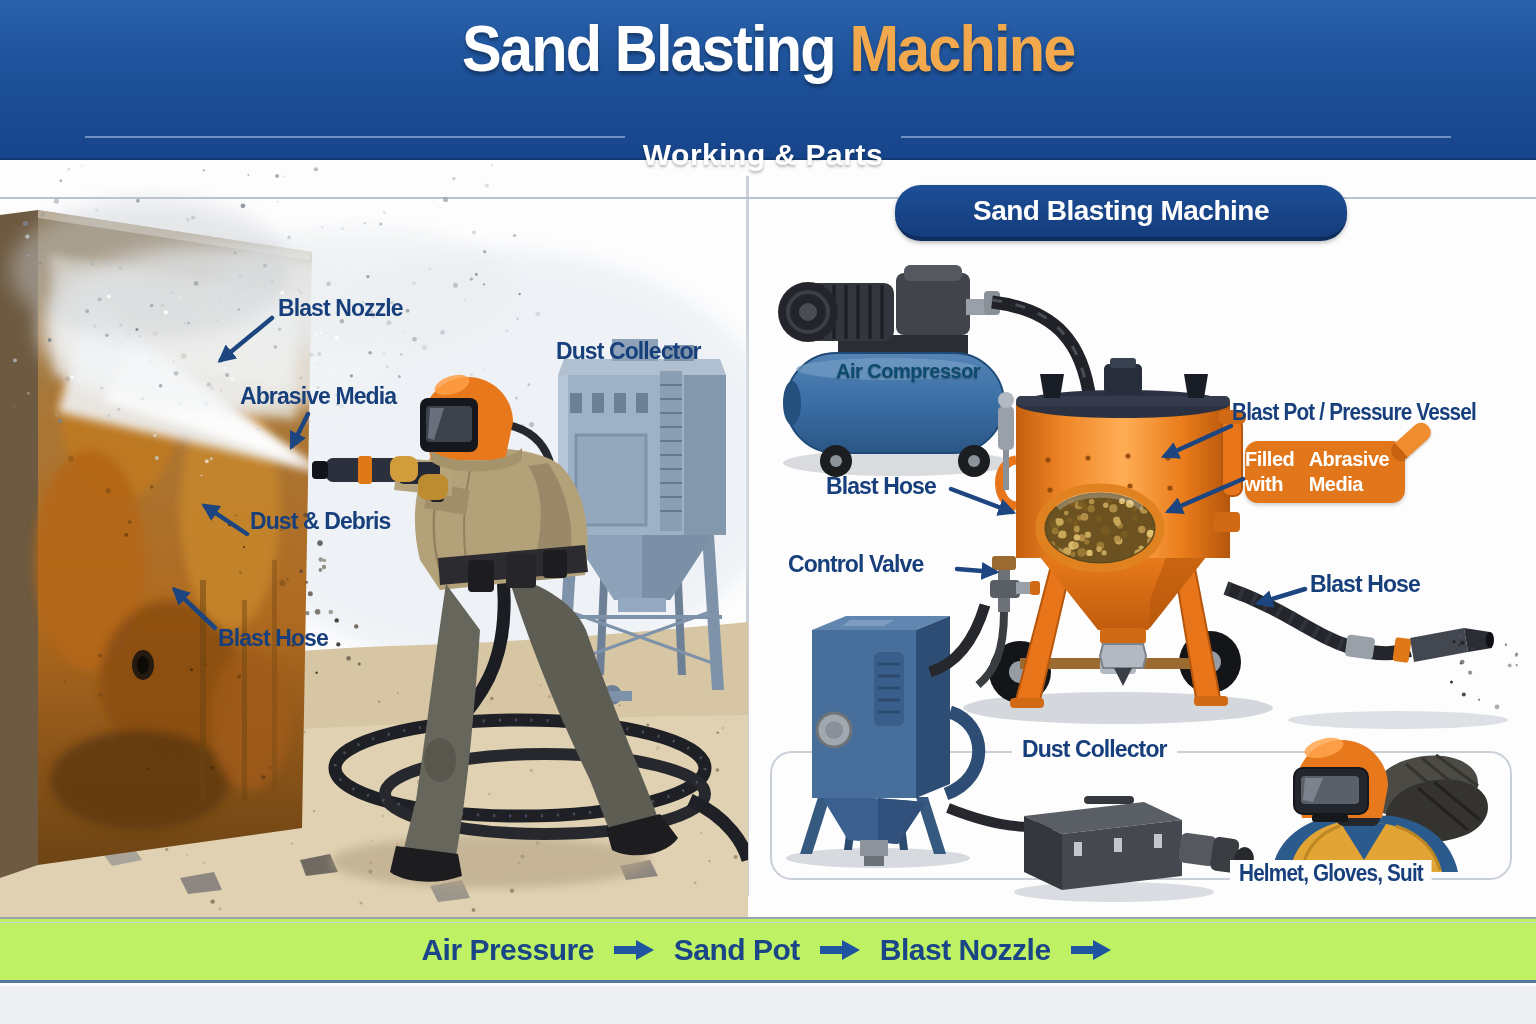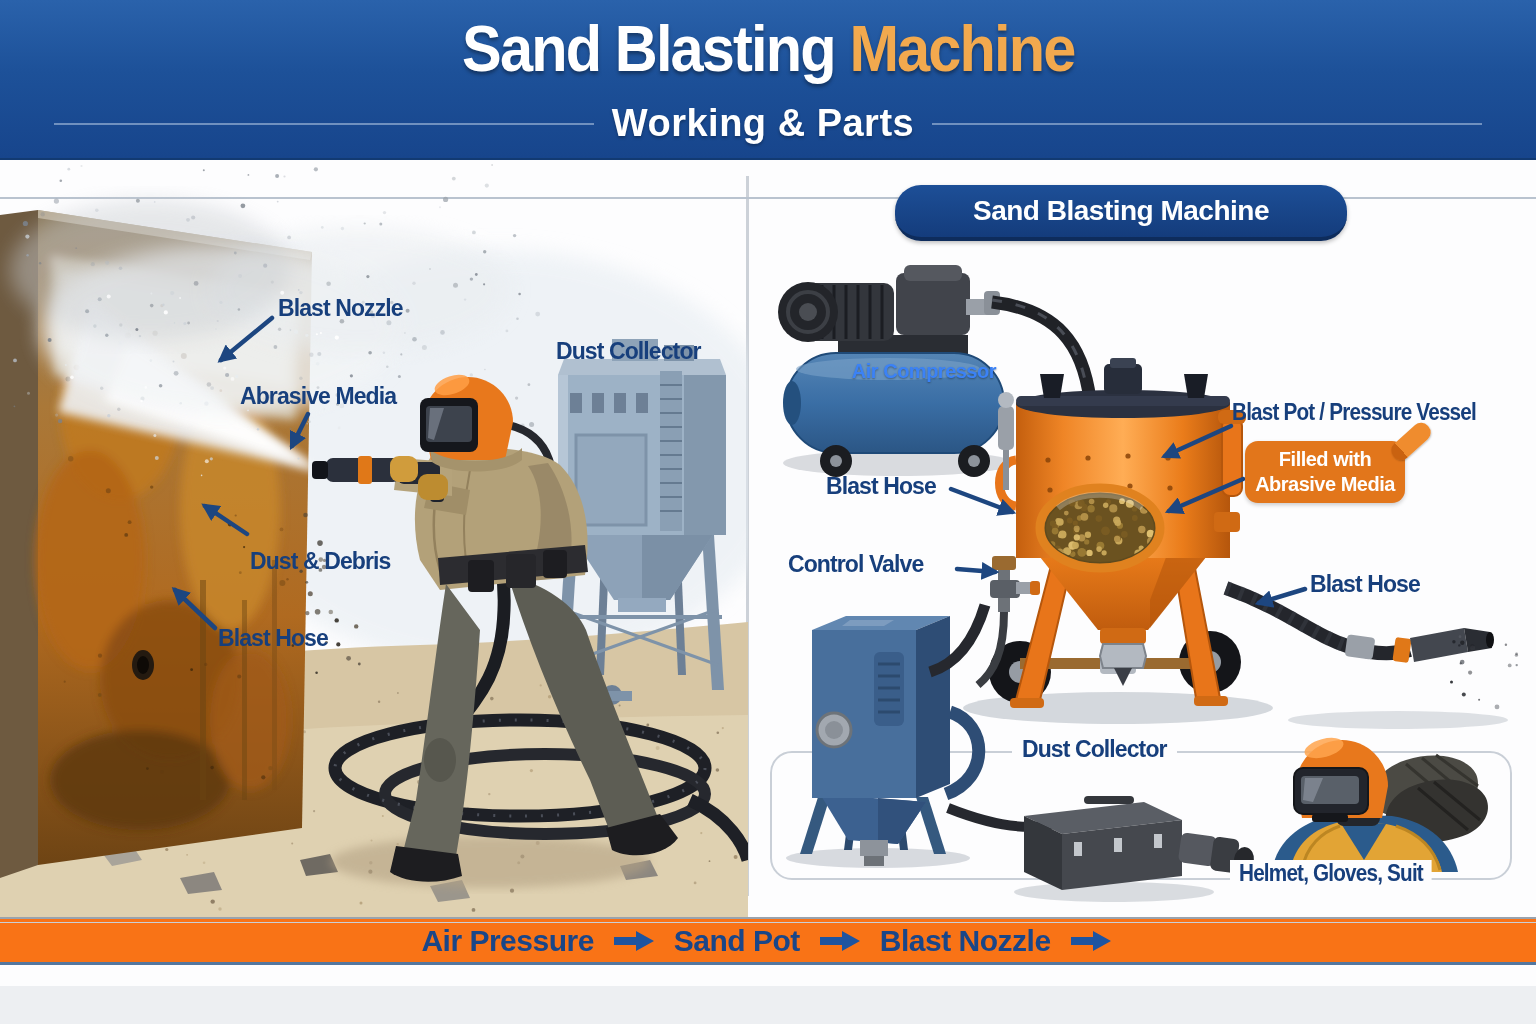--- a/index.html
+++ b/index.html
@@ -11,55 +11,55 @@
           border-bottom:2px solid #123a72;text-align:center;color:#fff;}
   .banner-title{display:inline-block;margin-top:12px;font-weight:700;font-size:64px;
           letter-spacing:-2px;transform:scaleX(.93);white-space:nowrap;
           text-shadow:0 3px 4px rgba(0,0,0,.35);}
   .banner-title .accent{color:#f2a94e;}
   .subtitle-row{position:absolute;left:0;right:0;top:102px;display:flex;align-items:center;
           justify-content:center;}
   .subtitle-line{height:2px;background:#8ea9cf;opacity:.75;flex:0 0 auto;}
   .subtitle-line.l{width:540px;margin-right:18px;}
   .subtitle-line.r{width:550px;margin-left:18px;}
-  .banner-subtitle{font-weight:700;font-size:38px;letter-spacing:.5px;white-space:nowrap;
-          text-shadow:0 2px 3px rgba(0,0,0,.3);}
+  .banner-subtitle{font-weight:700;font-size:30px;letter-spacing:.5px;white-space:nowrap;
+          text-shadow:0 2px 3px rgba(0,0,0,.3);margin-top:36px;}
   
   .hrule{position:absolute;left:0;top:197px;width:1536px;height:2px;background:#b9c3cf;z-index:5;}
   .vdivider{position:absolute;left:746px;top:176px;width:3px;height:720px;background:#ccd1d8;z-index:4;}
   
   .machine-badge{position:absolute;left:895px;top:185px;width:452px;height:52px;z-index:10;
           background:linear-gradient(180deg,#1d4f97,#143c7c);border-radius:26px;
           border-bottom:4px solid #0e2c5c;display:flex;align-items:center;justify-content:center;
           color:#fff;font-weight:700;font-size:28px;letter-spacing:-.5px;
           box-shadow:0 2px 4px rgba(0,0,0,.25);}
   
   .lbl{position:absolute;color:#173f7c;font-weight:700;font-size:23px;letter-spacing:-.9px;
           white-space:nowrap;z-index:20;}
   .lbl.tight{transform:scaleX(.9);transform-origin:left center;}
   .lbl.masked{background:#fdfdfe;padding:0 10px;}
-  .lbl-white{position:absolute;color:#3b82f6;font-weight:700;font-size:20px;letter-spacing:-.5px;
-          text-align:right;z-index:20;text-shadow:0 1px 2px rgba(0,0,0,.35);white-space:nowrap;}
+  .lbl-white{position:absolute;color:#0c4a6e;font-weight:700;font-size:20px;letter-spacing:-.5px;
+          text-align:left;z-index:20;text-shadow:0 1px 2px rgba(0,0,0,.35);white-space:nowrap;}
   
   .filled-badge{position:absolute;left:1245px;top:441px;width:160px;height:62px;z-index:20;
-          background:#e2761b;border-radius:13px;display:flex;flex-direction:column;
+          background:#e2761b;border-radius:13px;display:flex;flex-direction:row;
           align-items:center;justify-content:center;color:#fff;font-weight:700;font-size:20px;
           letter-spacing:-.5px;line-height:25px;box-shadow:0 2px 4px rgba(0,0,0,.2);}
   .marker-icon{position:absolute;left:1388px;top:432px;width:46px;height:19px;z-index:21;
           background:linear-gradient(90deg,#c96210 0 22%,#ef8c2e 22%);border-radius:9px;
           transform:rotate(-42deg);box-shadow:0 1px 2px rgba(0,0,0,.25);}
   
   .ppe-box{position:absolute;left:770px;top:751px;width:738px;height:125px;z-index:3;
           border:2px solid #c9cfd7;border-radius:22px;}
   
   .illu{position:absolute;z-index:6;}
   .overlay{position:absolute;left:0;top:0;z-index:15;pointer-events:none;}
   
-  .flow-bar{position:absolute;left:0;top:917px;width:1536px;height:48px;z-index:30;
-          background:#f97316;border-top:2px solid #9aa3ae;border-bottom:3px solid #54779f;
+  .flow-bar{position:absolute;left:0;top:917px;width:1536px;height:66px;z-index:30;
+          background:#bef264;border-top:2px solid #9aa3ae;border-bottom:3px solid #54779f;
           display:flex;align-items:center;justify-content:center;gap:16px;box-sizing:border-box;}
   .flow-bar::before{content:"";position:absolute;left:0;top:3px;width:100%;height:1px;background:#c9cfd7;}
   .flow-step{color:#1a4688;font-weight:700;font-size:30px;letter-spacing:-.5px;white-space:nowrap;}
   .flow-step:last-child{font-style:italic;}
   .flow-arrow{flex:0 0 auto;margin:0 4px;}
   .footer-space{position:absolute;left:0;top:986px;width:1536px;height:38px;background:#edeff2;z-index:29;}
 </style>
 </head>
 <body>
 
@@ -820,21 +820,21 @@
       <path d="M957,569 L995,572" marker-end="url(#ah)"></path>
       <path d="M1231,426 L1165,456" marker-end="url(#ah)"></path>
       <path d="M1243,479 L1169,511" marker-end="url(#ah)"></path>
       <path d="M1305,589 L1259,603" marker-end="url(#ah)"></path>
     </g>
   </svg>
 
   <div class="lbl" style="left:278px;top:295px">Blast Nozzle</div>
   <div class="lbl" style="left:240px;top:383px">Abrasive Media</div>
   <div class="lbl" style="left:556px;top:338px">Dust Collector</div>
-  <div class="lbl" style="left:250px;top:548px">Dust &amp; Debris</div>
+  <div class="lbl" style="left:250px;top:508px">Dust &amp; Debris</div>
   <div class="lbl" style="left:218px;top:625px">Blast Hose</div>
 
   <div class="lbl-white" style="left:836px;top:360px;width:160px">Air Compressor</div>
   <div class="lbl" style="left:826px;top:473px">Blast Hose</div>
   <div class="lbl" style="left:788px;top:551px">Control Valve</div>
   <div class="lbl tight" style="left:1232px;top:399px">Blast Pot / Pressure Vessel</div>
   <div class="lbl" style="left:1310px;top:571px">Blast Hose</div>
   <div class="lbl masked" style="left:1012px;top:736px">Dust Collector</div>
   <div class="lbl tight masked" style="left:1230px;top:860px">Helmet, Gloves, Suit</div>
 

